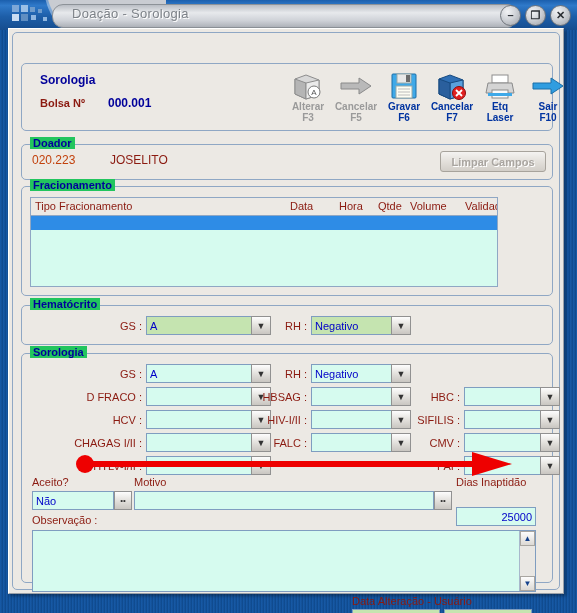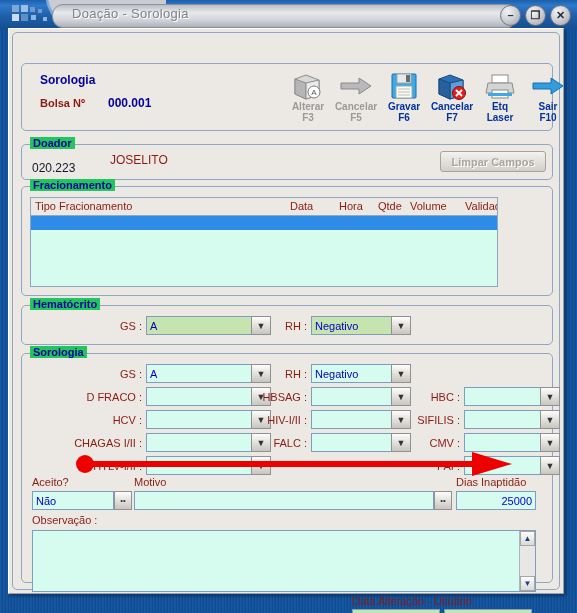--- a/index.html
+++ b/index.html
@@ -96,21 +96,21 @@
   .tbitem{
     width:48px;display:flex;flex-direction:column;align-items:center;
     cursor:pointer;
   }
   .tbitem.disabled{cursor:default;}
   .tbicon{height:32px;display:flex;align-items:flex-end;justify-content:center;}
   .tbtxt{font-size:10px;font-weight:bold;color:#0033a0;line-height:11px;text-align:center;}
   .tbitem.disabled .tbtxt{color:#9a9a9a;}
   
   #doador{left:8px;top:111px;width:532px;height:36px;}
-  .doador-num{position:absolute;left:10px;top:16px;font-size:12px;color:#0f172a;}
+  .doador-num{position:absolute;left:10px;top:8px;font-size:12px;color:#c2410c;}
   .doador-name{position:absolute;left:88px;top:8px;font-size:12px;color:#8b1a10;}
   .btn-disabled{
     position:absolute;right:6px;top:6px;width:106px;height:21px;
     background:linear-gradient(180deg,#f4f3f1 0%,#e3e0db 50%,#d2cec8 100%);
     border:1px solid #a7a39c;border-radius:3px;
     font-size:11px;font-weight:bold;color:#a9a5a0;
     text-shadow:1px 1px 0 #fff;
     display:flex;align-items:center;justify-content:center;
     box-sizing:border-box;
   }
@@ -453,21 +453,21 @@
         <div class="fieldrow" style="left:10px;top:137px;align-items:center;">
           <div class="txtinput mint" style="width:82px">Não</div>
           <div class="small-btn">••</div>
         </div>
 
         <div class="fieldrow" style="left:112px;top:137px;">
           <div class="txtinput mint" style="width:300px"></div>
           <div class="small-btn">••</div>
         </div>
 
-        <div class="fieldrow" style="left:434px;top:137px;">
+        <div class="fieldrow" style="left:434px;top:153px;">
           <div class="txtinput mint" style="width:80px;justify-content:flex-end;">25000</div>
         </div>
 
         <div class="caption" style="left:10px;top:160px">Observação :</div>
         <div class="obs-box">
           <span></span>
           <div class="obs-scroll">
             <div class="sb-btn">▲</div>
             <div class="sb-btn">▼</div>
           </div>

